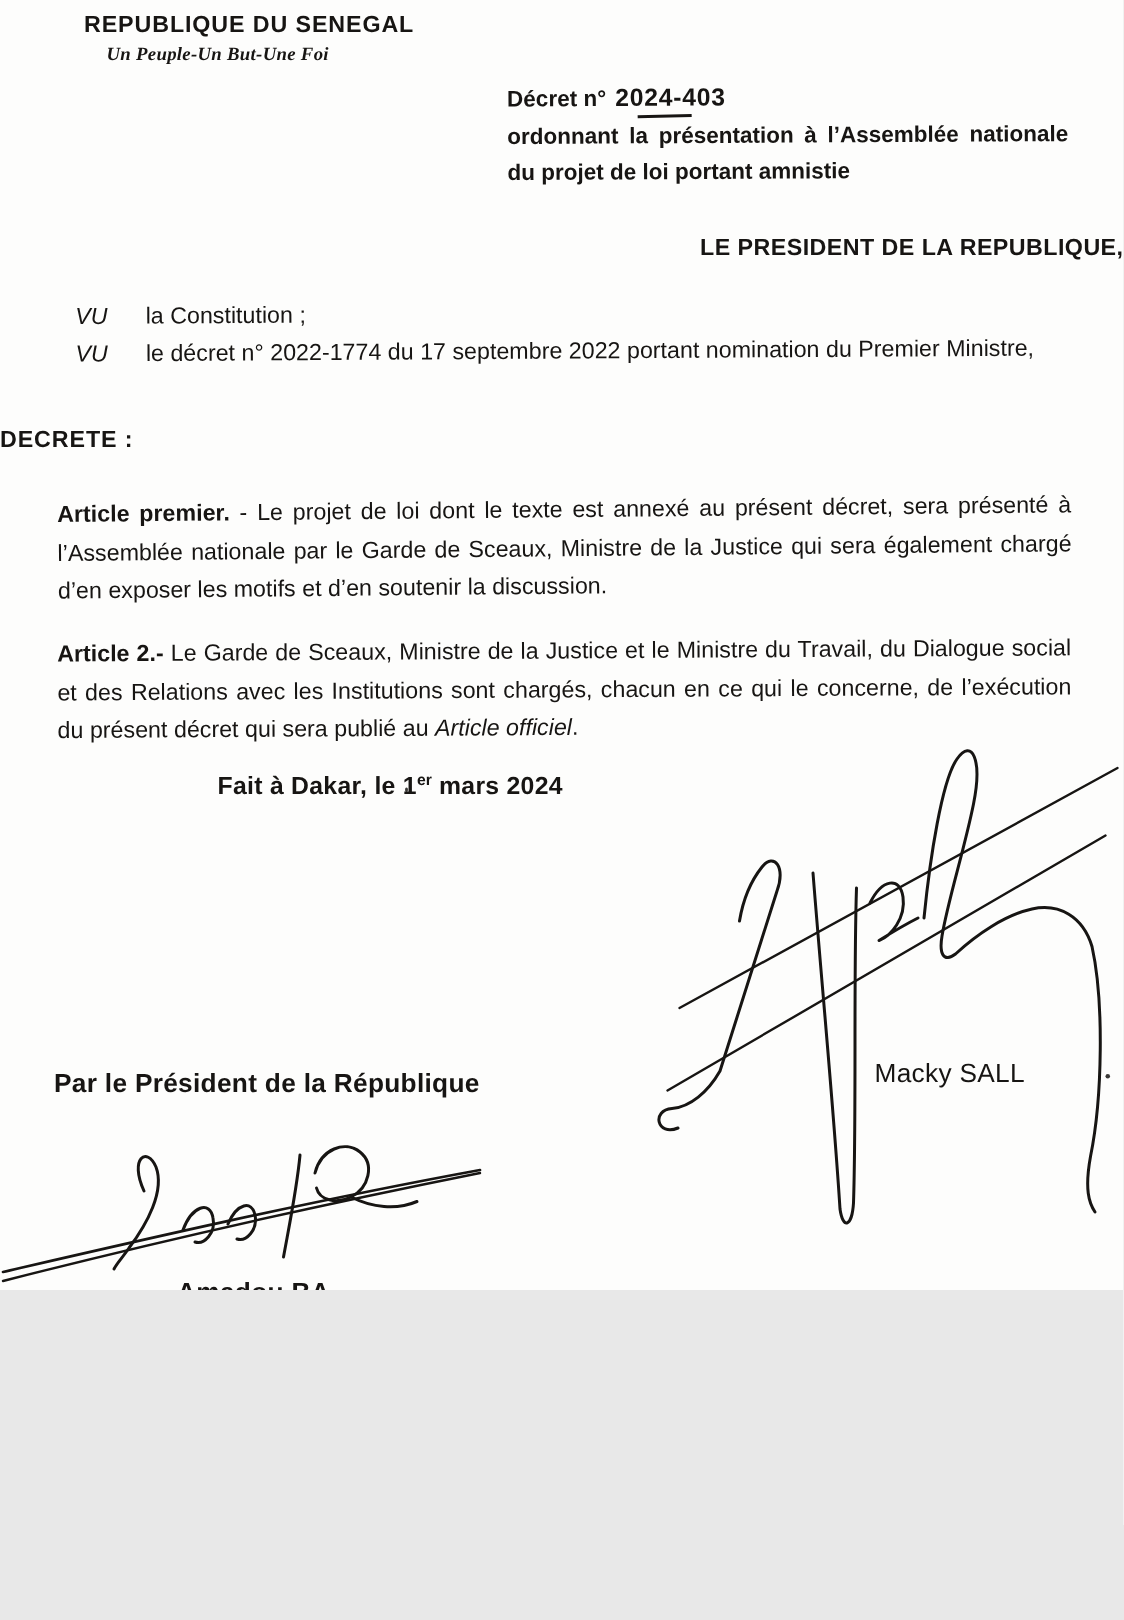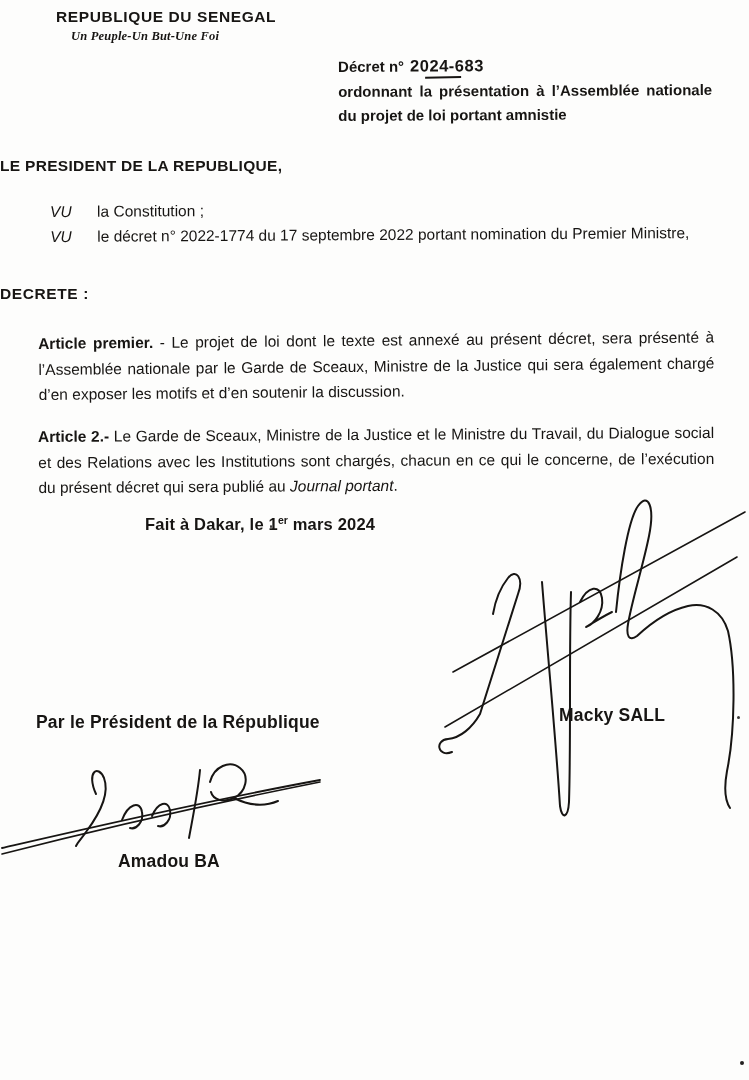--- a/index.html
+++ b/index.html
@@ -1,77 +1,77 @@
 <!DOCTYPE html>
 <html lang="fr" style="--ink: #171513; --paper: #fdfdfc;"><head>
 <meta charset="utf-8">
 <style>
   :root { --ink:#171513; --paper:#fdfdfc; }
   html,body{margin:0;padding:0;background:#e8e8e8;}
   #page{
-    position:relative; width:749px; height:1080px; margin:0 auto;
+    position:relative; width:749px; height:860px; margin:0 auto;
     background:var(--paper); color:var(--ink);
     font-family:"Liberation Sans","DejaVu Sans",sans-serif;
     overflow:hidden;
   }
   #page *{box-sizing:border-box;}
   .abs{position:absolute;}
   .b{font-weight:bold;}
   .i{font-style:italic;}
 
   .country{left:56px; top:8px; font-size:15.5px; font-weight:bold; letter-spacing:.6px;}
   .motto{left:71px; top:29px; font-size:12.5px; font-weight:bold; font-style:italic; letter-spacing:.2px;font-family:Liberation Serif, serif;}
 
   .decree-block{left:338px; top:57px; width:374px; transform:rotate(-0.3deg); transform-origin:0 0;}
   .decree-no{font-size:15px; font-weight:bold; position:relative;}
   .decree-no .num{font-size:16.5px; letter-spacing:.5px; margin-left:6px;}
   .num-underline{position:absolute; left:87px; top:20px; width:36px; height:1.6px; background:var(--ink); transform:rotate(-1deg);}
   .decree-subject{margin-top:4px; font-size:15px; font-weight:bold; line-height:24px; text-align:justify;}
 
-  .president-heading{left:0; top:157px; width:749px; text-align:left; font-size:15.5px; font-weight:bold; letter-spacing:.3px;}
+  .president-heading{left:0; top:157px; width:749px; text-align:right; font-size:15.5px; font-weight:bold; letter-spacing:.3px;}
 
   .visas{left:50px; top:199px; width:663px; font-size:15.5px; line-height:25px; transform:rotate(-0.35deg); transform-origin:0 0;}
   .visa-row{display:flex;}
   .visa-label{flex:0 0 47px; font-weight:500;font-style:italic;}
   .visa-text{flex:1; text-align:justify;}
 
   .decrete{left:0; top:285px; width:749px; text-align:left; font-size:15.5px; font-weight:bold; letter-spacing:.6px;}
 
   .article{margin:0; width:676px; font-size:15.5px; line-height:25.5px; text-align:justify; transform-origin:0 0;}
   .a1{left:38px; top:331px; transform:rotate(-0.55deg);}
   .a2{left:38px; top:424px; transform:rotate(-0.35deg);}
 
   .dateline{left:145px; top:514px; font-size:16.5px; font-weight:bold; letter-spacing:.2px;text-align:center;}
   .dateline .ord{font-size:10.5px; font-weight:bold; vertical-align:6px; letter-spacing:0;}
 
   .sig{stroke:var(--ink); fill:none; stroke-linecap:round; stroke-linejoin:round;}
   .sig-president{left:430px; top:490px; width:320px; height:330px; z-index:1;}
   .sig-pm{left:0px; top:760px; width:330px; height:102px; z-index:1;}
 
-  .macky-name{left:559px; top:705px; font-size:17.5px; font-weight:bold; z-index:2; letter-spacing:.2px;}
+  .macky-name{left:583px; top:705px; font-size:17.5px; font-weight:normal; z-index:2; letter-spacing:.2px;}
   .countersign-intro{left:36px; top:712px; font-size:17.5px; font-weight:bold; letter-spacing:.2px;}
   .countersign-role{left:88px; top:752px; font-size:17.5px; font-weight:bold; letter-spacing:.2px;}
   .pm-name{left:118px; top:851px; font-size:17.5px; font-weight:bold; z-index:2; letter-spacing:.2px;}
 
   .speck{background:var(--ink); border-radius:50%; opacity:.85;}
   .speck-1{left:270px; top:525px; width:2px; height:3px;}
   .speck-2{left:737px; top:716px; width:3px; height:3px;}
   .speck-3{left:740px; top:1061px; width:4px; height:4px; opacity:.95;}
 </style>
 </head>
 <body>
 
 <div id="page">
 
   <div class="abs country">REPUBLIQUE DU SENEGAL</div>
   <div class="abs motto">Un Peuple-Un But-Une Foi</div>
 
   <div class="abs decree-block">
     <div class="decree-no">
-      <span>Décret n°</span><span class="num">2024-683</span>
+      <span>Décret n°</span><span class="num">2024-403</span>
       <span class="num-underline"></span>
     </div>
     <div class="decree-subject">ordonnant la présentation à l’Assemblée nationale du projet de loi portant amnistie</div>
   </div>
 
   <div class="abs president-heading">LE PRESIDENT DE LA REPUBLIQUE,</div>
 
   <div class="abs visas">
     <div class="visa-row">
       <span class="visa-label">VU</span>
@@ -80,21 +80,21 @@
     <div class="visa-row">
       <span class="visa-label">VU</span>
       <span class="visa-text">le décret n° 2022-1774 du 17 septembre 2022 portant nomination du Premier Ministre,</span>
     </div>
   </div>
 
   <div class="abs decrete">DECRETE :</div>
 
   <p class="abs article a1"><span class="b">Article premier.</span><span> - </span><span>Le projet de loi dont le texte est annexé au présent décret, sera présenté à l’Assemblée nationale par le Garde de Sceaux, Ministre de la Justice qui sera également chargé d’en exposer les motifs et d’en soutenir la discussion.</span><span class="i"></span><span></span></p>
 
-  <p class="abs article a2"><span class="b">Article 2.-</span><span> </span><span>Le Garde de Sceaux, Ministre de la Justice et le Ministre du Travail, du Dialogue social et des Relations avec les Institutions sont chargés, chacun en ce qui le concerne, de l’exécution du présent décret qui sera publié au </span><span class="i">Journal portant</span><span>.</span></p>
+  <p class="abs article a2"><span class="b">Article 2.-</span><span> </span><span>Le Garde de Sceaux, Ministre de la Justice et le Ministre du Travail, du Dialogue social et des Relations avec les Institutions sont chargés, chacun en ce qui le concerne, de l’exécution du présent décret qui sera publié au </span><span class="i">Article officiel</span><span>.</span></p>
 
   <div class="abs dateline"><span>Fait à Dakar, le </span><span>1</span><sup class="ord">er</sup><span> mars 2024</span></div>
 
   <svg class="abs sig sig-president" viewBox="0 0 320 330" aria-hidden="true">
     <path d="M23,182 L315,22" stroke-width="1.6"></path>
     <path d="M15,237 L307,67" stroke-width="1.6"></path>
     <path d="M22,262 C8,268 4,250 18,249 C30,248 42,238 50,224 L88,104 C94,88 86,78 78,88 C70,98 65,112 63,124" stroke-width="2"></path>
     <path d="M112,92 C118,168 126,252 130,316 C132,330 138,328 139,312 C141,252 139,162 141,102" stroke-width="2"></path>
     <path d="M150,112 C158,96 170,94 172,108 C174,122 164,134 156,137 C164,132 174,126 182,122" stroke-width="2"></path>
     <path d="M186,122 C190,82 198,30 208,16 C218,2 225,16 219,46 C213,76 202,110 198,134 C196,146 199,152 207,146 C221,133 240,120 258,116 C276,112 292,121 298,141 C306,177 305,242 297,281 C293,303 296,312 300,318" stroke-width="2"></path>

